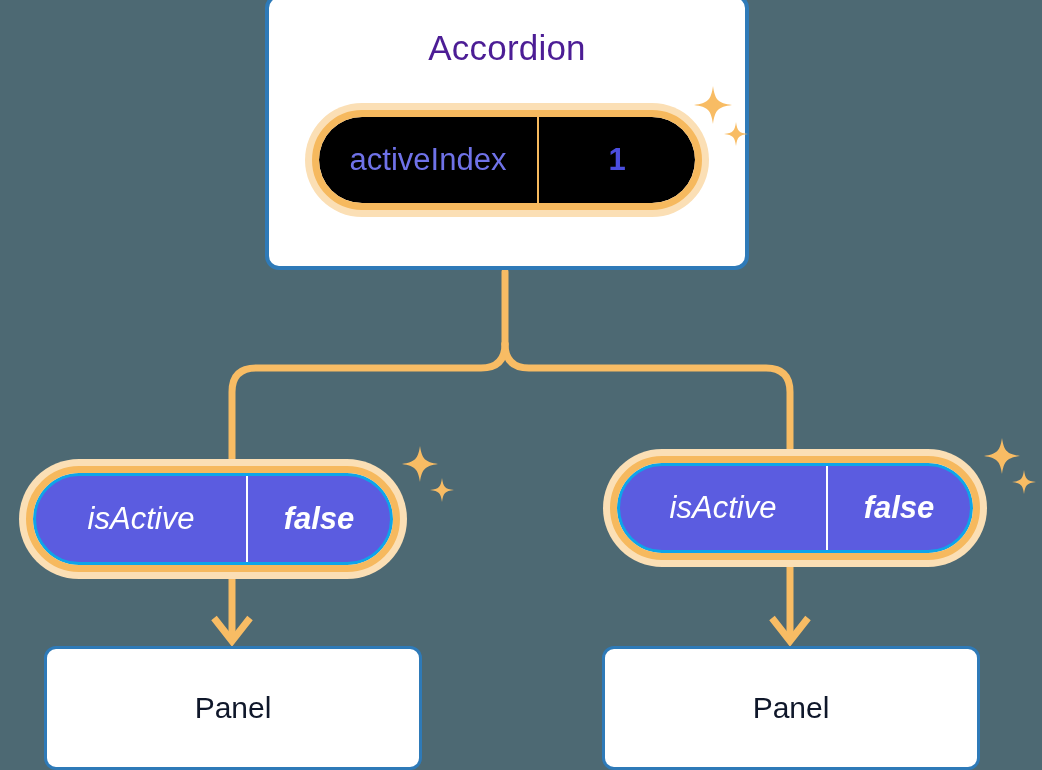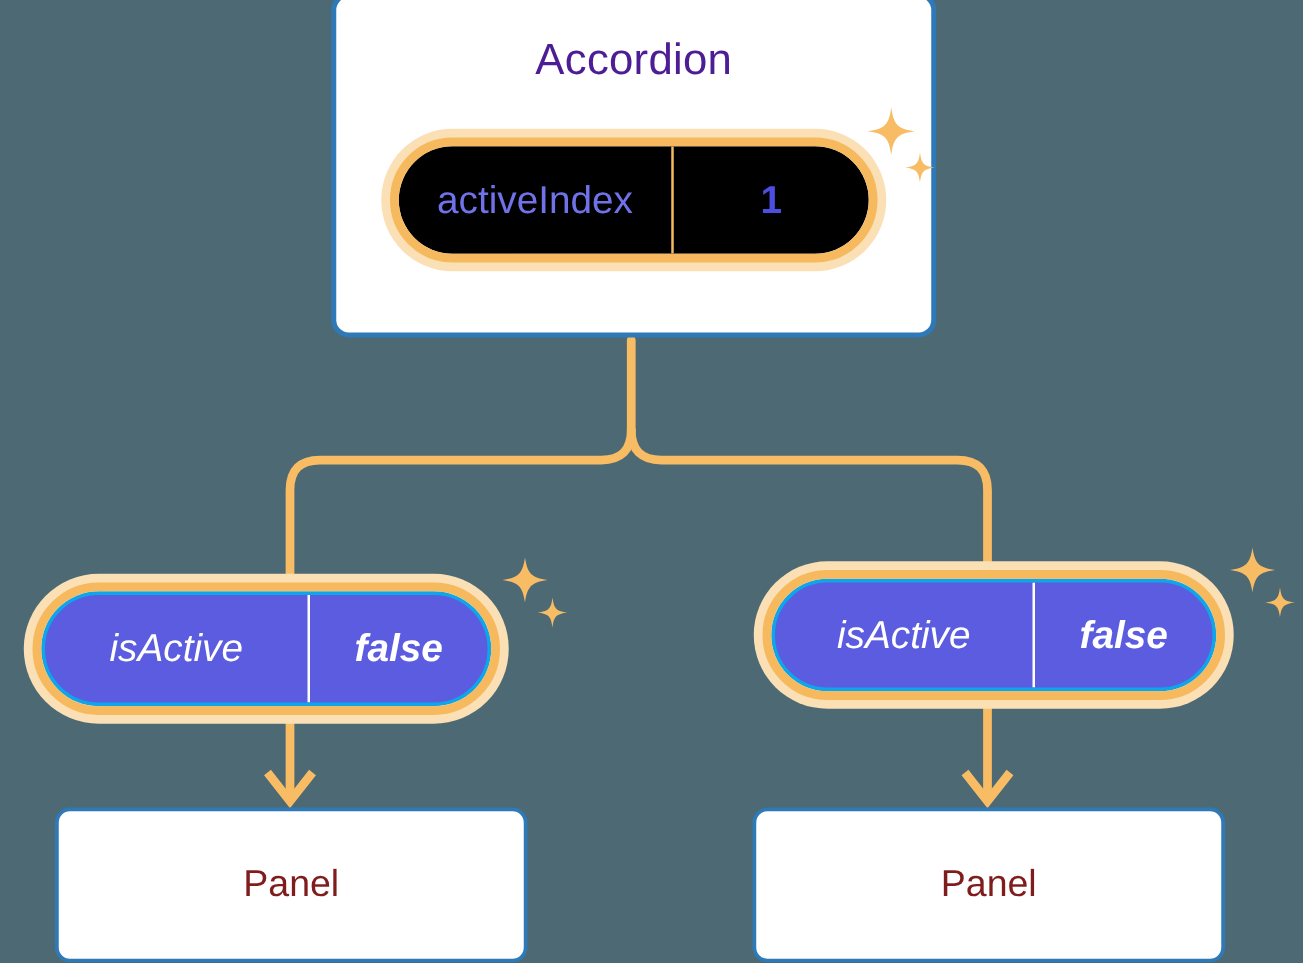--- a/index.html
+++ b/index.html
@@ -158,21 +158,21 @@
     background: #ffffff;
     border: 3px solid #2e7ab8;
     border-radius: 12px;
     box-sizing: border-box;
     display: flex;
     align-items: center;
     justify-content: center;
   }
   .panel-label {
     font-size: 30px;
-    color: #7f1d1d;
+    color: #0f172a;
   }
   #panel-left  { left: 44px;  top: 646px; width: 378px; height: 124px; }
   #panel-right { left: 602px; top: 646px; width: 378px; height: 124px; }
 
   
   .sparkle {
     position: absolute;
     pointer-events: none;
   }
 </style>

